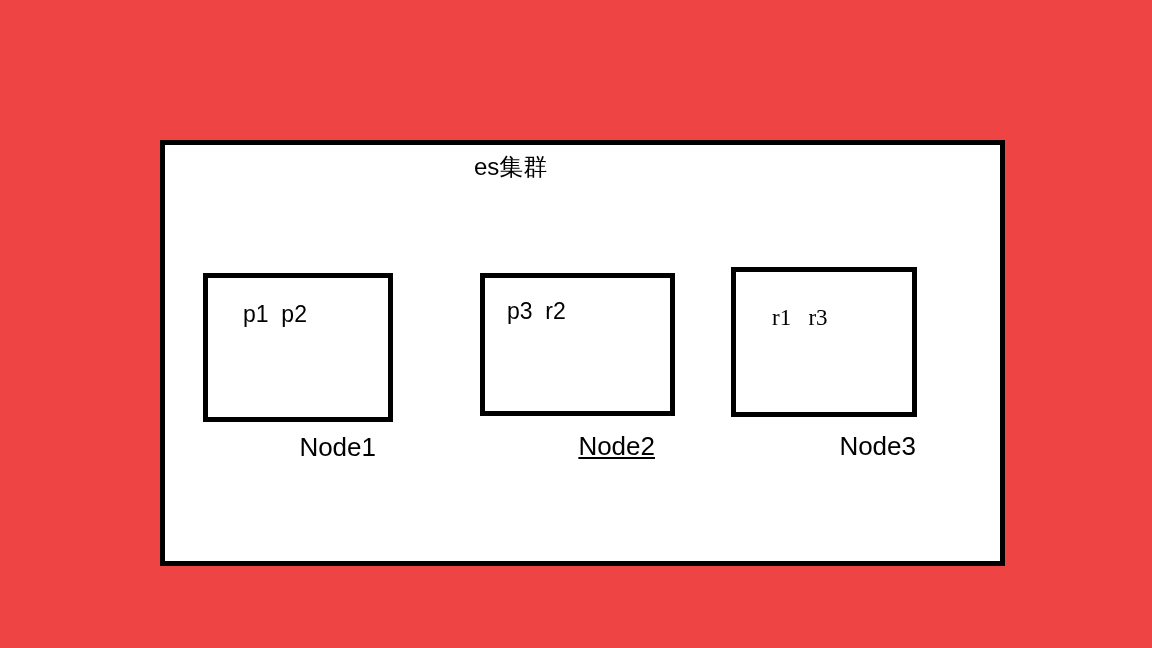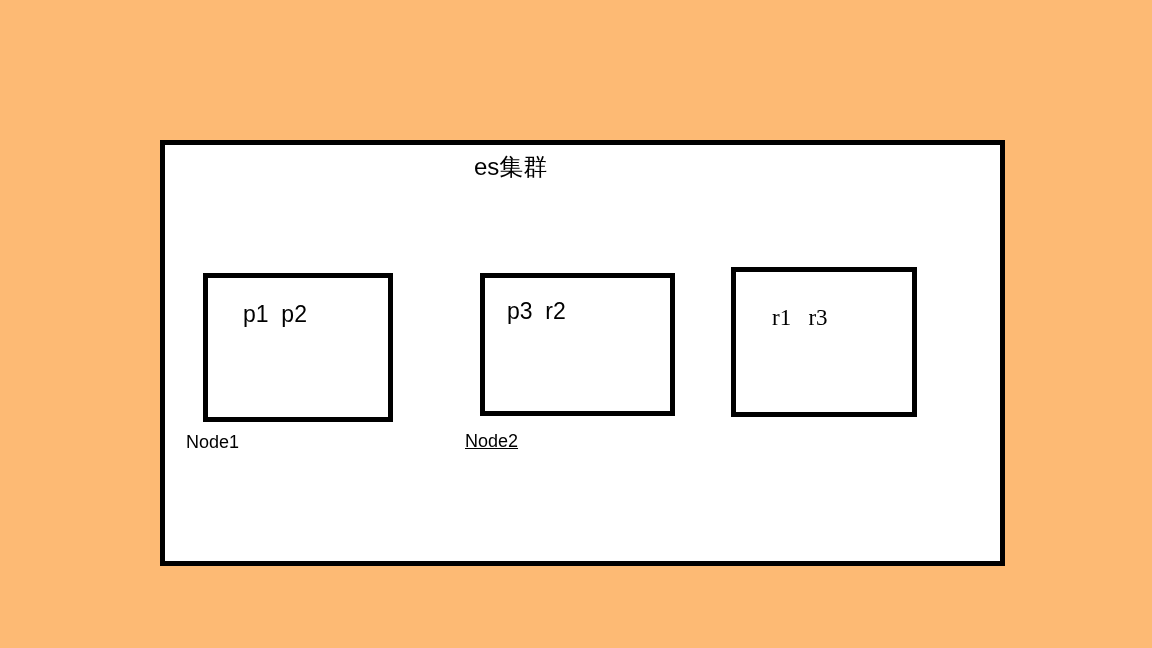--- a/index.html
+++ b/index.html
@@ -4,21 +4,21 @@
 <style>
   html, body {
     margin: 0;
     padding: 0;
     background: #ffffff;
   }
   .canvas {
     position: relative;
     width: 1152px;
     height: 648px;
-    background: #fdba74;
+    background: #ef4444;
     font-family: "Liberation Sans", "DejaVu Sans", sans-serif;
     color: #000000;
     overflow: hidden;
   }
   .cluster-box {
     position: absolute;
     left: 160px;
     top: 140px;
     width: 845px;
     height: 426px;
@@ -46,22 +46,22 @@
   .shards-text {
     position: absolute;
     font-size: 23px;
     white-space: pre;
   }
   .shards-1 { left: 243px; top: 301px; }
   .shards-2 { left: 507px; top: 298px; }
   .shards-3 { left: 772px; top: 305px; font-family: Liberation Serif, serif; }
   .node-label {
     position: absolute;
-    font-size: 18px;
-    text-align: left;
+    font-size: 26px;
+    text-align: right;
     white-space: pre;
   }
   .node-label-1 { left: 186px; top: 432px; width: 190px; }
   .node-label-2 { left: 465px; top: 431px; width: 190px; text-decoration: underline; }
   .node-label-3 { left: 726px; top: 431px; width: 190px; }
 </style>
 </head>
 <body>
 
 <div class="canvas">
@@ -73,14 +73,15 @@
   <div class="node-box node-box-1"></div>
   <div class="shards-text shards-1">p1  p2</div>
   <div class="node-label node-label-1">Node1</div>
 
   <div class="node-box node-box-2"></div>
   <div class="shards-text shards-2">p3  r2</div>
   <div class="node-label node-label-2">Node2</div>
 
   <div class="node-box node-box-3"></div>
   <div class="shards-text shards-3">r1   r3</div>
+  <div class="node-label node-label-3">Node3</div>
 
 </div>
 
 </body></html>

